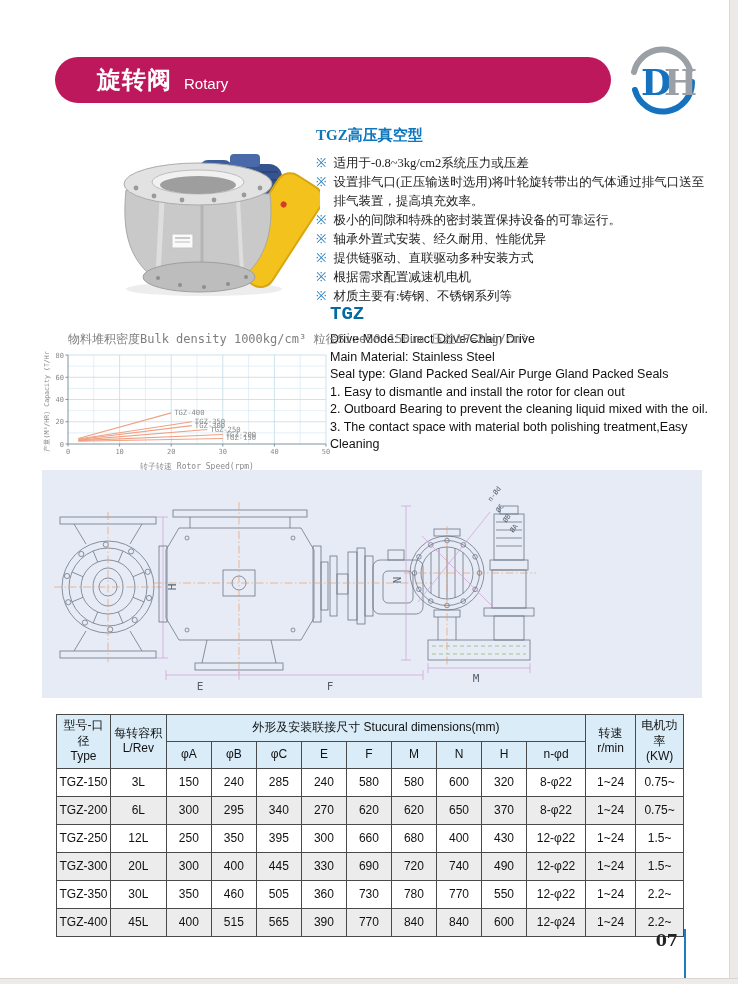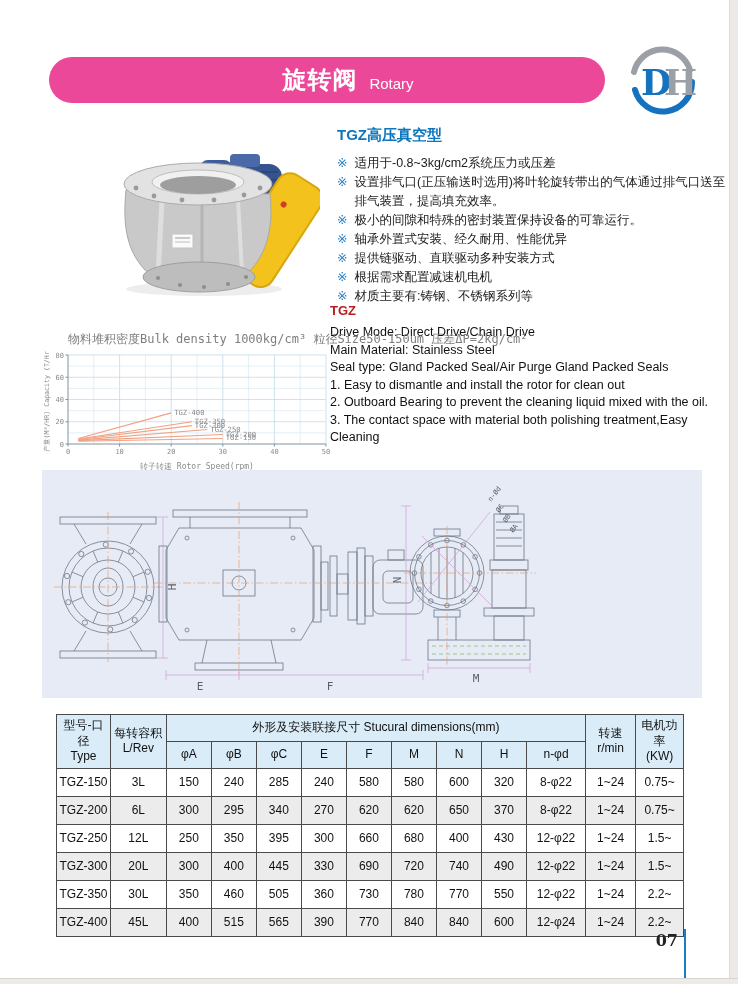--- a/index.html
+++ b/index.html
@@ -2,35 +2,35 @@
 <html><head>
 <meta charset="utf-8">
 <style>
   * { margin:0; padding:0; box-sizing:border-box; }
   body { background:#fff; font-family:"Liberation Sans","DejaVu Sans",sans-serif; }
   .page { position:relative; width:738px; height:984px; background:#fff; overflow:hidden; }
 
   .edge-right  { position:absolute; right:0; top:0; width:9px; height:100%; background:#ece9e7; border-left:1px solid #dbd8d5; }
   .edge-bottom { position:absolute; left:0; bottom:0; width:100%; height:6px; background:#edebe8; border-top:1px solid #d8d5d2; }
 
-  .header-bar { position:absolute; left:49px; top:57px; width:556px; height:46px; background:#ec4899;
-                border-radius:23px; display:flex; align-items:center; padding-left:42px;justify-content:center; }
+  .header-bar { position:absolute; left:55px; top:57px; width:556px; height:46px; background:#be185d;
+                border-radius:23px; display:flex; align-items:center; padding-left:42px; }
   .title-zh { color:#fff; font-size:24px; font-weight:bold; letter-spacing:1px; }
   .title-en { color:#fff; font-size:15px; margin-left:12px; margin-top:7px; }
   .logo { position:absolute; left:620px; top:46px; width:86px; height:72px; }
 
   .photo { position:absolute; left:92px; top:138px; width:228px; height:162px; }
 
-  .intro { position:absolute; left:337px; top:126px; width:392px; }
+  .intro { position:absolute; left:316px; top:126px; width:392px;font-family:Liberation Serif, serif; }
   .intro-heading { color:#0e76bd; font-size:15px; font-weight:bold; margin-bottom:9px; }
   .bullet { display:flex; font-size:12.5px; line-height:19px; color:#1b1b1b; }
   .bullet .mark { color:#2a7fc0; margin-right:7px; flex:none; }
 
   .spec { position:absolute; left:330px; top:303px; width:395px; }
-  .spec-heading { color:#b91c1c; font-size:13px; font-weight:bold; margin-bottom:6px; }
+  .spec-heading { color:#0369a1; font-size:19px; font-weight:bold; margin-bottom:6px;font-family:Liberation Mono, monospace; }
   .spec-line { font-size:12.5px; line-height:17.5px; color:#111; }
 
   .chart { position:absolute; left:42px; top:310px; width:292px; color:#7e7e7e;
            font-family:"DejaVu Sans Mono",monospace; }
   .chart-title { font-size:10px; margin-left:18px; letter-spacing:1px; }
   .chart-subtitle { font-size:12px; margin-left:26px; margin-top:21px; white-space:nowrap; }
   .chart svg { display:block; margin-top:2px; }
 
   .drawings { position:absolute; left:42px; top:470px; width:660px; height:228px; background:#e7ebf6; }
   .drawings svg { display:block; width:100%; height:100%; }

